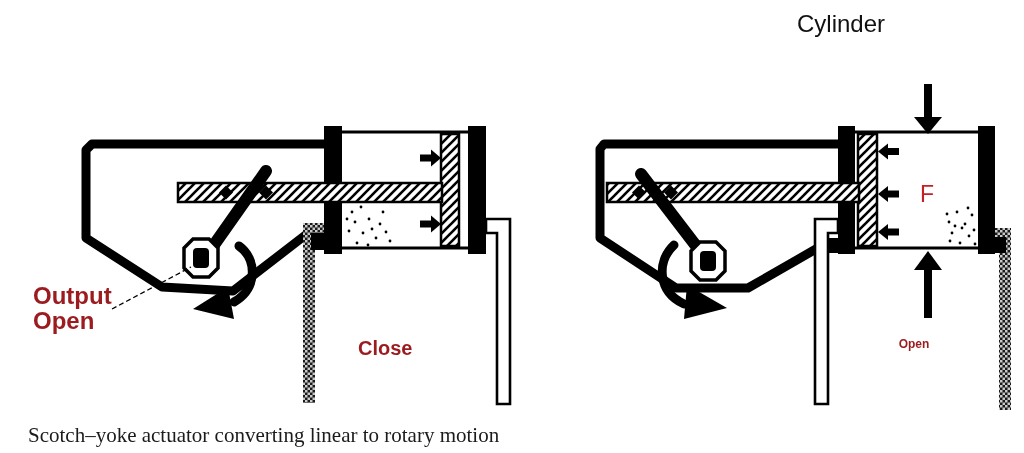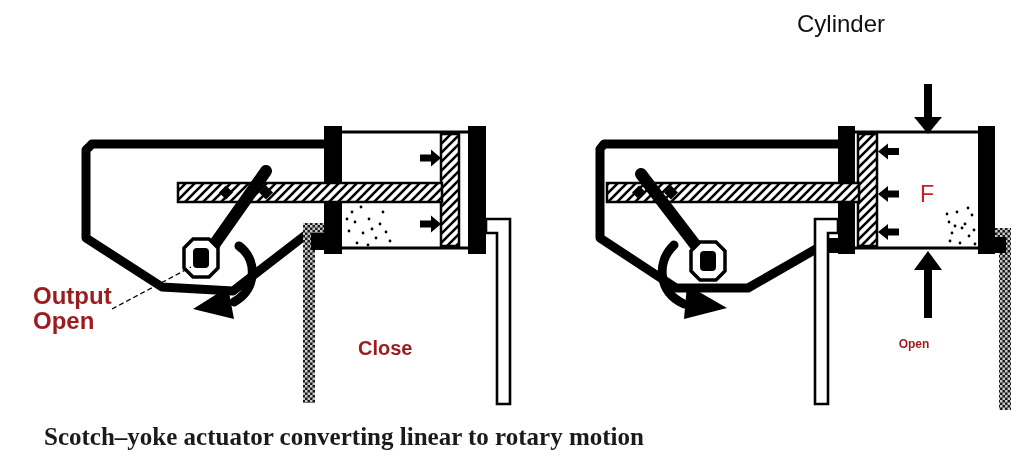--- a/index.html
+++ b/index.html
@@ -7,21 +7,21 @@
     position:relative;width:1024px;height:453px;background:#ffffff;overflow:hidden;
     font-family:"Liberation Sans",sans-serif;
   }
   #stage svg{position:absolute;left:0;top:0;}
   .lbl{position:absolute;white-space:nowrap;}
   .lbl-output{left:33px;top:283px;color:#9b1b1f;font-weight:bold;font-size:24px;line-height:25px;}
   .lbl-close{left:358px;top:337px;width:80px;text-align:left;color:#9b1b1f;font-weight:bold;font-size:20px;}
   .lbl-cyl{left:763px;top:6px;width:156px;text-align:center;color:#111;font-size:24px;line-height:35px;}
   .lbl-f{left:913px;top:181px;width:28px;text-align:center;color:#c32127;font-size:23px;}
   .lbl-open{left:872px;top:337px;width:84px;text-align:center;color:#9b1b1f;font-weight:bold;font-size:12px;}
-  .caption{left:44px;top:423px;color:#1b1b1b;font-family:"Liberation Serif",serif;font-size:25px;font-weight:bold;}
+  .caption{left:28px;top:423px;color:#1b1b1b;font-family:"Liberation Serif",serif;font-size:21px;}
 </style>
 </head>
 <body>
 
 <div id="stage">
 
   <svg width="1024" height="453" viewBox="0 0 1024 453">
     <defs>
       <pattern id="hatch" width="9" height="9" patternUnits="userSpaceOnUse">
         <rect width="9" height="9" fill="#ffffff"></rect>

